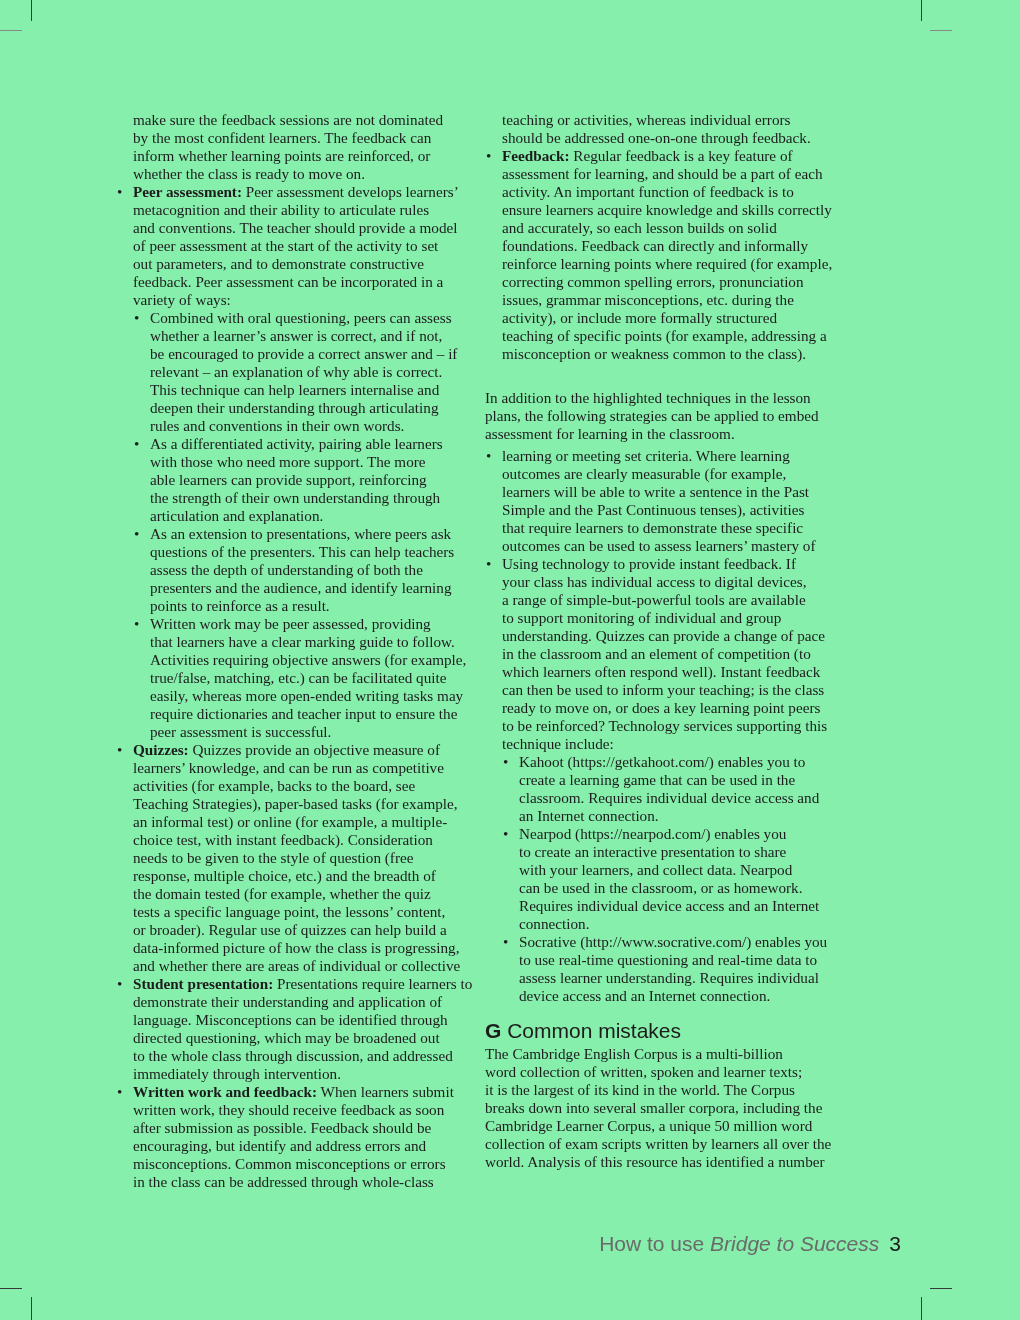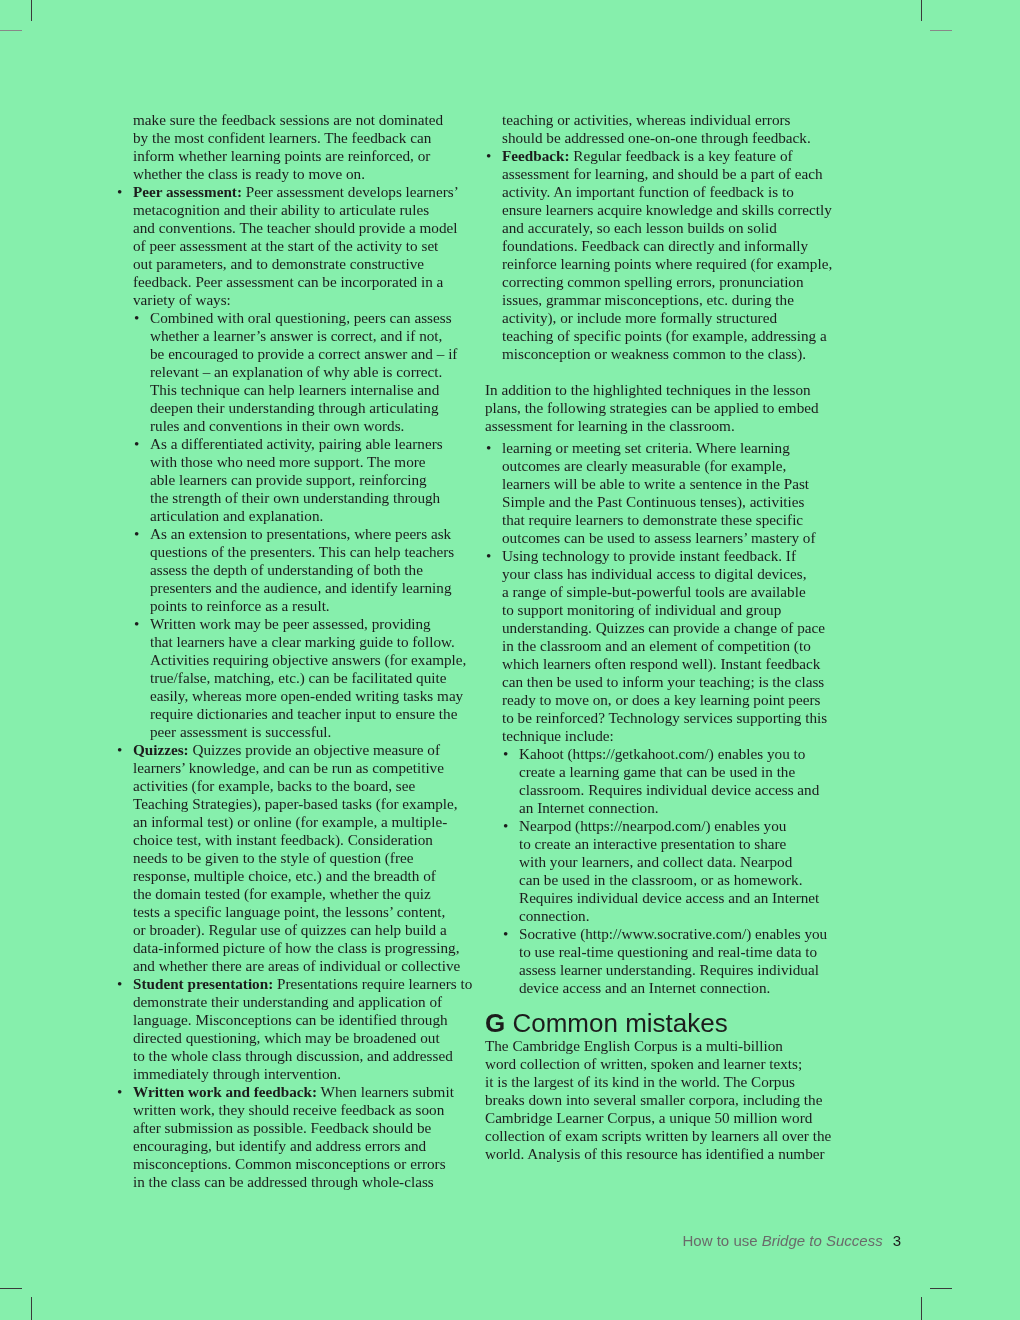--- a/index.html
+++ b/index.html
@@ -16,34 +16,34 @@
     }
     .col-left { left: 133px; width: 342px; }
     .col-right { left: 502px; width: 358px; }
     .line { white-space: nowrap; height: 18px; }
     .bul { position: relative; }
     .bul > .dot { position: absolute; left: -16px; top: 0; }
     b { font-weight: bold; }
     .para-gap { height: 18px; }
     .heading {
       font-family: "Liberation Sans", sans-serif;
-      font-size: 26px;
+      font-size: 21px;
       line-height: 24px;
       color: #1c1c1c;
       margin-top: 2px;
       margin-bottom: 2px;
       white-space: nowrap;
     }
     .heading .letter { font-weight: bold; }
     .footer {
       position: absolute;
       top: 1232px;
       right: 162px;
       font-family: "Liberation Sans", sans-serif;
-      font-size: 15px;
+      font-size: 21px;
       color: #6a6a6a;
       white-space: nowrap;
     }
     .footer i { font-style: italic; }
     .footer .pg { color: #1c1c1c; margin-left: 10px; }
   </style>
 </head>
 <body>
 
 <div class="page">
@@ -178,21 +178,21 @@
           <div class="line">reinforce learning points where required (for example,</div>
           <div class="line">correcting common spelling errors, pronunciation</div>
           <div class="line">issues, grammar misconceptions, etc. during the</div>
           <div class="line">activity), or include more formally structured</div>
           <div class="line">teaching of specific points (for example, addressing a</div>
           <div class="line">misconception or weakness common to the class).</div>
         </div>
     </div>
 
     <div class="para-gap"></div>
-    <div id="addition-para" style="margin-left:-17px;">
+    <div id="addition-para" style="margin-left:-17px;margin-top:8px;">
         <div class="line">In addition to the highlighted techniques in the lesson</div>
         <div class="line">plans, the following strategies can be applied to embed</div>
         <div class="line">assessment for learning in the classroom.</div>
       </div>
     <div style="height:4px;"></div>
 
     <div class="bul">
       <span class="dot">•</span>
       <div id="obj-lines">
           <div class="line">learning or meeting set criteria. Where learning</div>

